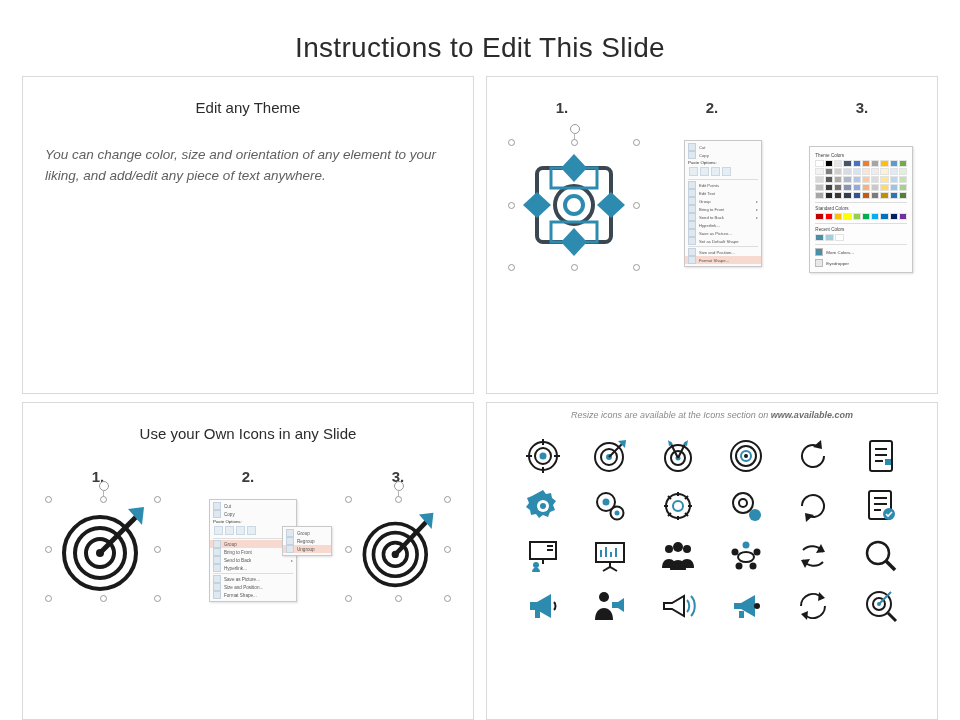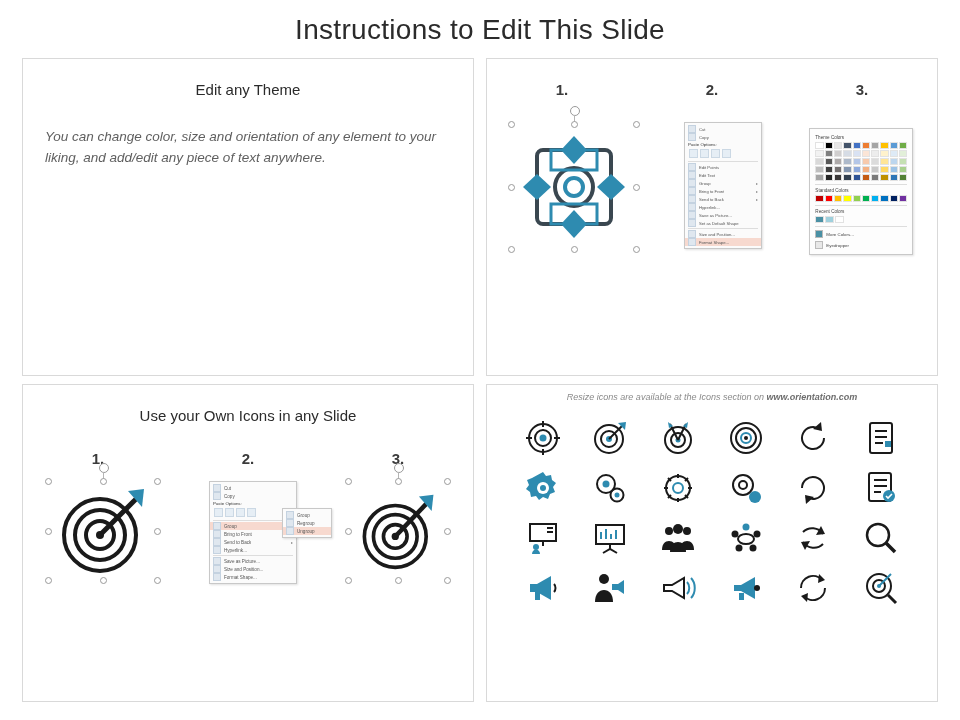--- a/index.html
+++ b/index.html
@@ -19,21 +19,21 @@
     height: 720px;
     box-sizing: border-box;
     padding: 0 26px;
   }
   .slide-title {
     text-align: center;
     font-size: 28px;
     color: #2b2b2b;
     font-weight: normal;
     letter-spacing: 0.3px;
-    padding-top: 14px;
+    padding-top: 32px;
     padding-bottom: 12px;
   }
   .grid {
     display: grid;
     grid-template-columns: 452px 452px;
     grid-template-rows: 318px 318px;
     gap: 8px 12px;
     justify-content: center;
   }
   .panel {
@@ -564,21 +564,21 @@
             <div class="handle h-bl"></div>
             <div class="handle h-bc"></div>
             <div class="handle h-br"></div>
           </div>
         </div>
 
       </div>
     </div>
 
     <div class="panel">
-      <div class="panel-subtitle"><span>Resize icons are available  at the Icons section on  </span><b>www.orientation.com</b></div>
+      <div class="panel-subtitle"><span>Resize icons are available  at the Icons section on  </span><b>www.available.com</b></div>
 
       <div class="icon-grid">
 
         <div class="icon-cell">
           <svg width="36" height="36" viewBox="0 0 36 36">
               <circle cx="18" cy="18" r="14" fill="none" stroke="#1a1a1a" stroke-width="2"></circle>
               <circle cx="18" cy="18" r="8" fill="none" stroke="#1a1a1a" stroke-width="2"></circle>
               <circle cx="18" cy="18" r="3.5" fill="#2e8bb0"></circle>
               <path d="M18 1v6M18 29v6M1 18h6M29 18h6" stroke="#1a1a1a" stroke-width="2"></path>
             </svg>

